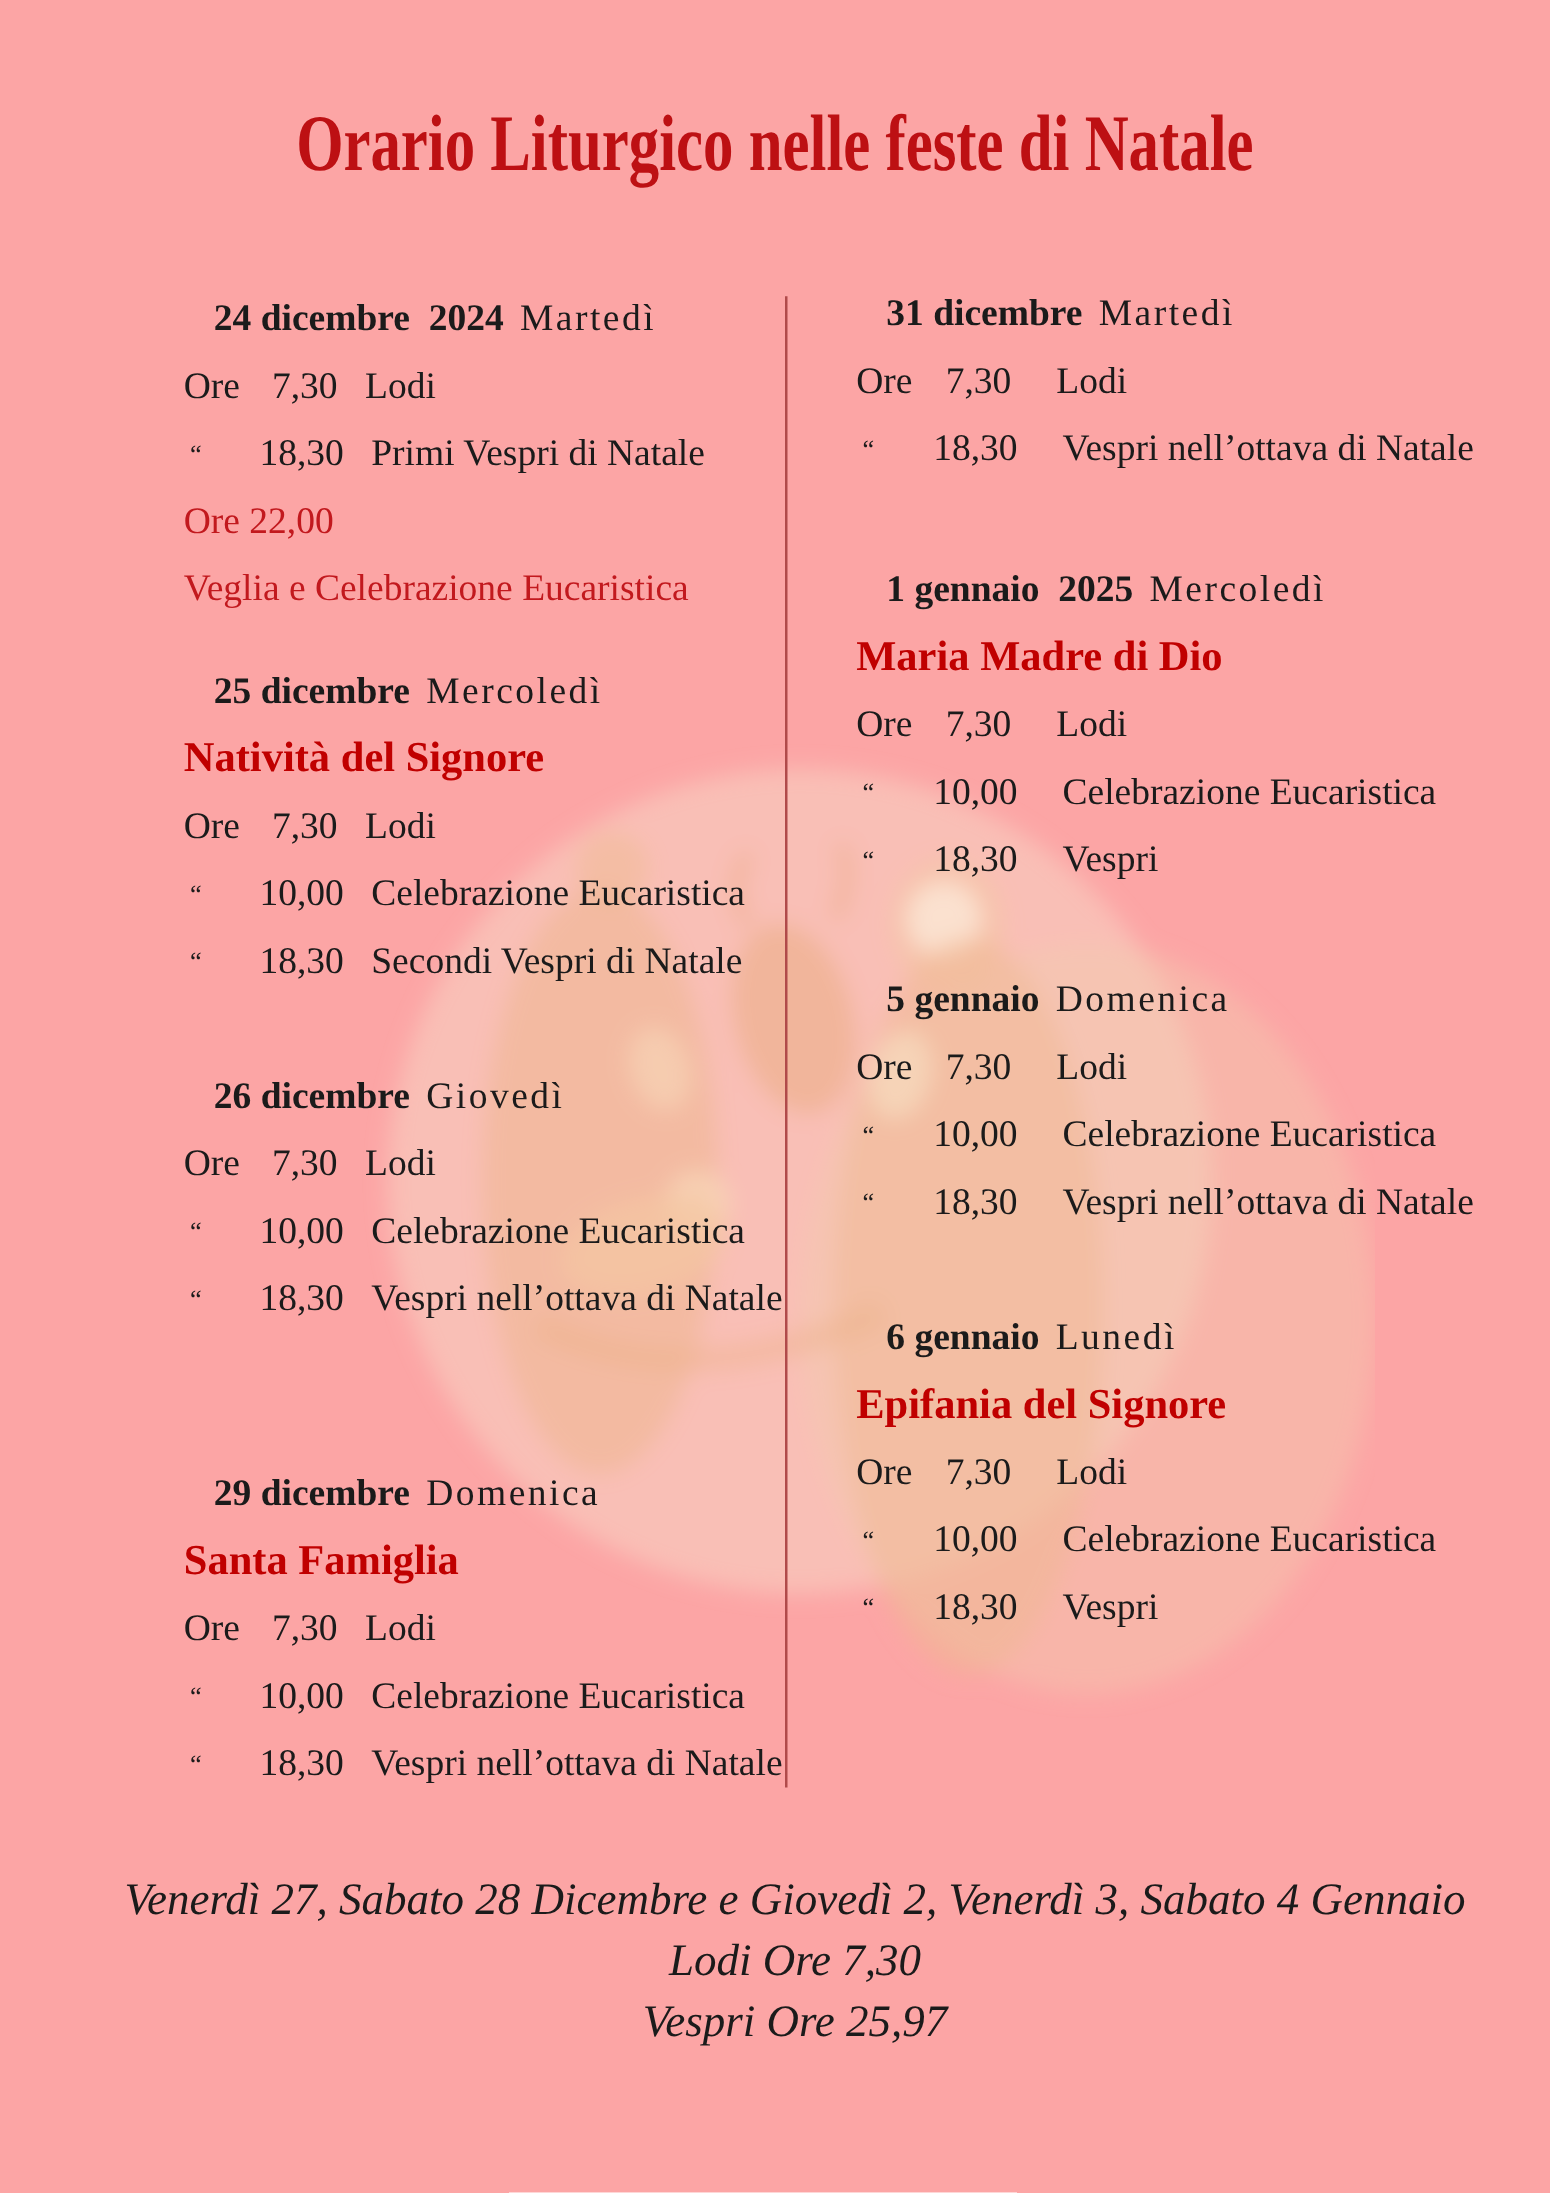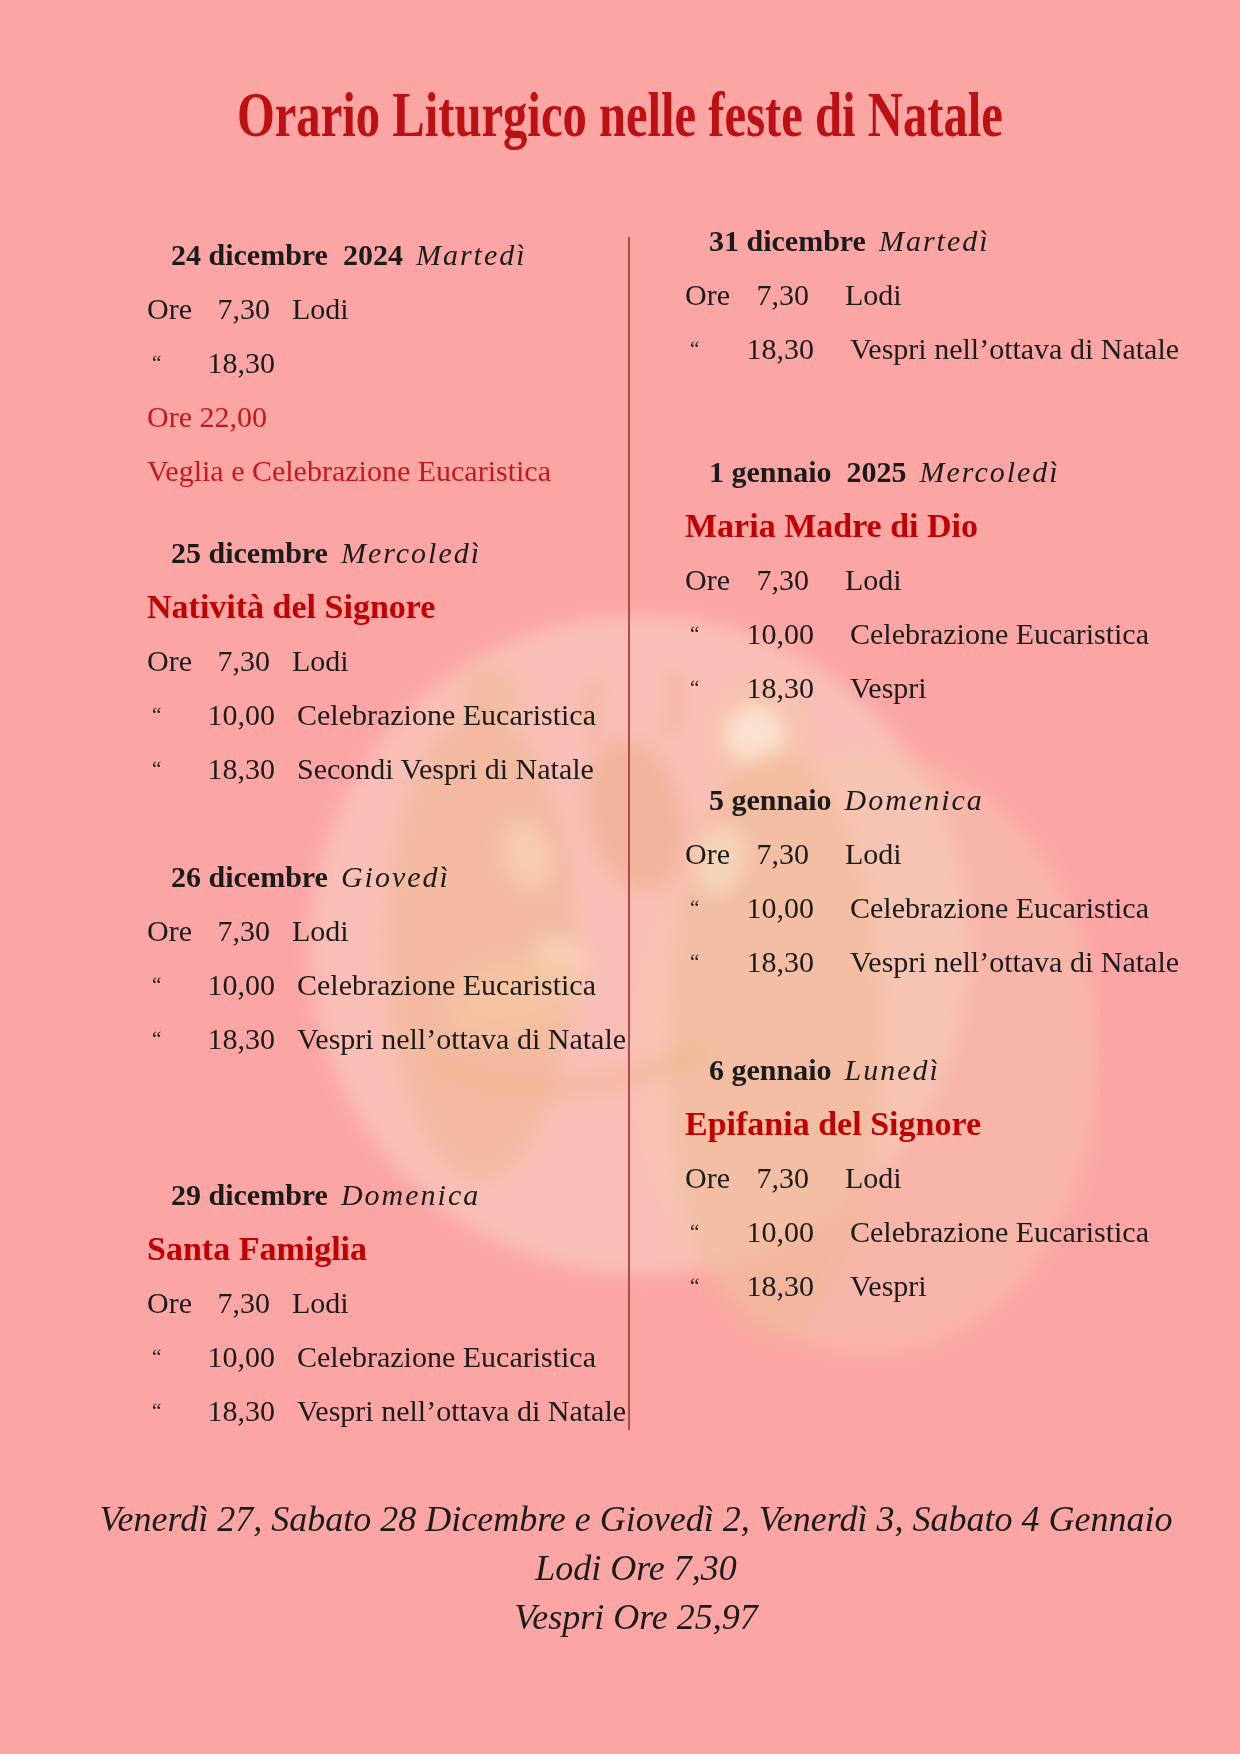--- a/index.html
+++ b/index.html
@@ -49,21 +49,21 @@
   .col-right { left: 685px; }
   .section { position: absolute; left: 0; width: 100%; }
   .row {
     height: 54px;
     display: flex;
     align-items: center;
     font-size: 30px;
     white-space: pre;
   }
   .row .date { font-weight: bold; margin-left: 24px; }
-  .row .day  { font-style: italic; letter-spacing: 2px; margin-left: 13px; }
+  .row .day  { letter-spacing: 2px; margin-left: 13px; }
   .row.feast { font-weight: bold; font-size: 34px; color: #c00000; }
   .row.note  { color: #c2191e; text-align: center; }
   .prefix { flex: none; width: 48px; }
   .col-right .prefix { width: 56px; }
   .prefix.ditto { font-size: 21px; padding-left: 5px; align-self: center; }
   .time { flex: none; width: 75px; text-align: right; }
   .col-right .time { width: 68px; }
   .label { margin-left: 22px; }
   .col-right .label { margin-left: 36px; }
   .divider {
@@ -135,20 +135,21 @@
         <span class="day">Martedì</span>
       </div>
       <div class="row entry">
         <span class="prefix">Ore</span>
         <span class="time">7,30</span>
         <span class="label">Lodi</span>
       </div>
       <div class="row entry">
         <span class="prefix ditto">“</span>
         <span class="time">18,30</span>
+        <span class="label">Primi Vespri di Natale</span>
       </div>
       <div class="row note">Ore 22,00</div>
       <div class="row note">Veglia e Celebrazione Eucaristica</div>
     </div>
 
     <div class="section" style="top:526px">
       <div class="row heading">
         <span class="date">25 dicembre</span>
         <span class="day">Mercoledì</span>
       </div>
@@ -212,21 +213,21 @@
         <span class="prefix ditto">“</span>
         <span class="time">18,30</span>
         <span class="label">Vespri nell’ottava di Natale</span>
       </div>
     </div>
 
   </div>
 
   <div class="col col-right">
 
-    <div class="section" style="top:214px">
+    <div class="section" style="top:224px">
       <div class="row heading">
         <span class="date">31 dicembre</span>
         <span class="day">Martedì</span>
       </div>
       <div class="row entry">
         <span class="prefix">Ore</span>
         <span class="time">7,30</span>
         <span class="label">Lodi</span>
       </div>
       <div class="row entry">

